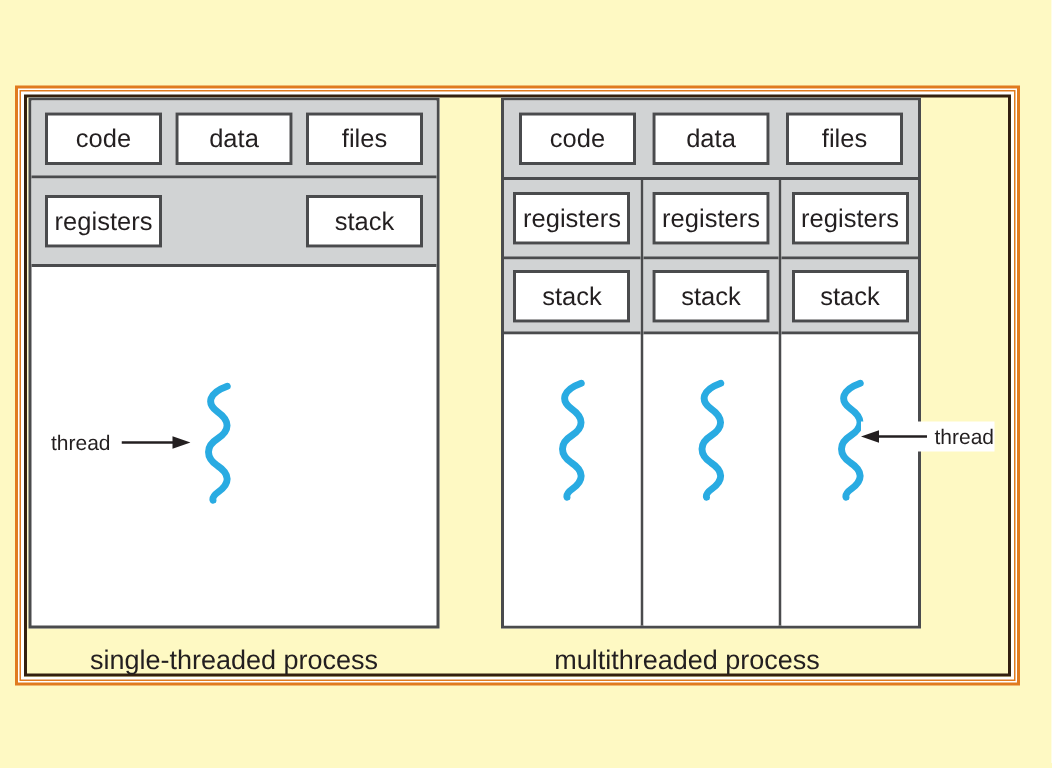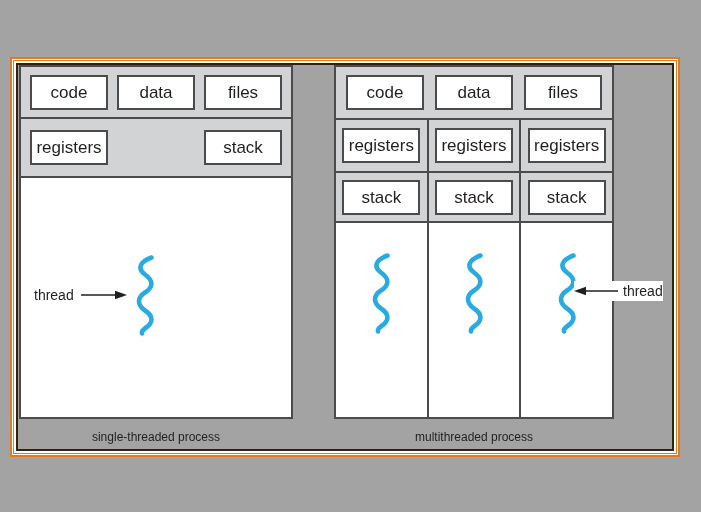--- a/index.html
+++ b/index.html
@@ -6,21 +6,21 @@
     --frame-orange:#E07B1F;
     --frame-dark:#33200F;
     --panel-gray:#D1D3D4;
     --border-dark:#4A4B4D;
     --thread-blue:#29ABE2;
     --text-dark:#231F20;
   }
   *{box-sizing:border-box;margin:0;padding:0;}
   html,body{background:#fff;}
   .canvas{
-    position:relative;width:701px;height:512px;background:#a3a3a3;
+    position:relative;width:701px;height:512px;background:#fef9c3;
     font-family:"Liberation Sans",sans-serif;color:var(--text-dark);
     overflow:hidden;
   }
   
   .frame{
     position:absolute;left:16px;top:63px;width:658px;height:388px;
     border:2px solid var(--frame-dark);background:transparent;
     box-shadow:0 0 0 2px #fff,0 0 0 3px var(--frame-orange),
                0 0 0 4px #fff,0 0 0 6px var(--frame-orange);
   }
@@ -73,25 +73,25 @@
   }
   .thread-label{font-size:14px;line-height:1;white-space:nowrap;}
   .squiggle{display:block;}
   .squiggle path{stroke:var(--thread-blue);stroke-width:4.6;fill:none;
     stroke-linecap:round;stroke-linejoin:round;}
   .arrow svg{display:block;}
   .arrow line{stroke:var(--text-dark);stroke-width:1.6;}
   .arrow polygon{fill:var(--text-dark);}
 
   .caption{
-    position:absolute;top:430px;font-size:12px;line-height:1.2;
+    position:absolute;top:430px;font-size:18px;line-height:1.2;
     text-align:center;white-space:nowrap;
   }
   .caption-left{left:19px;width:274px;}
-  .caption-right{left:334px;width:280px;}
+  .caption-right{left:318px;width:280px;}
 </style>
 </head>
 <body>
 
 <div class="canvas">
 
   <div class="frame"></div>
 
   <div class="panel panel-left">
     <div class="res-row">

